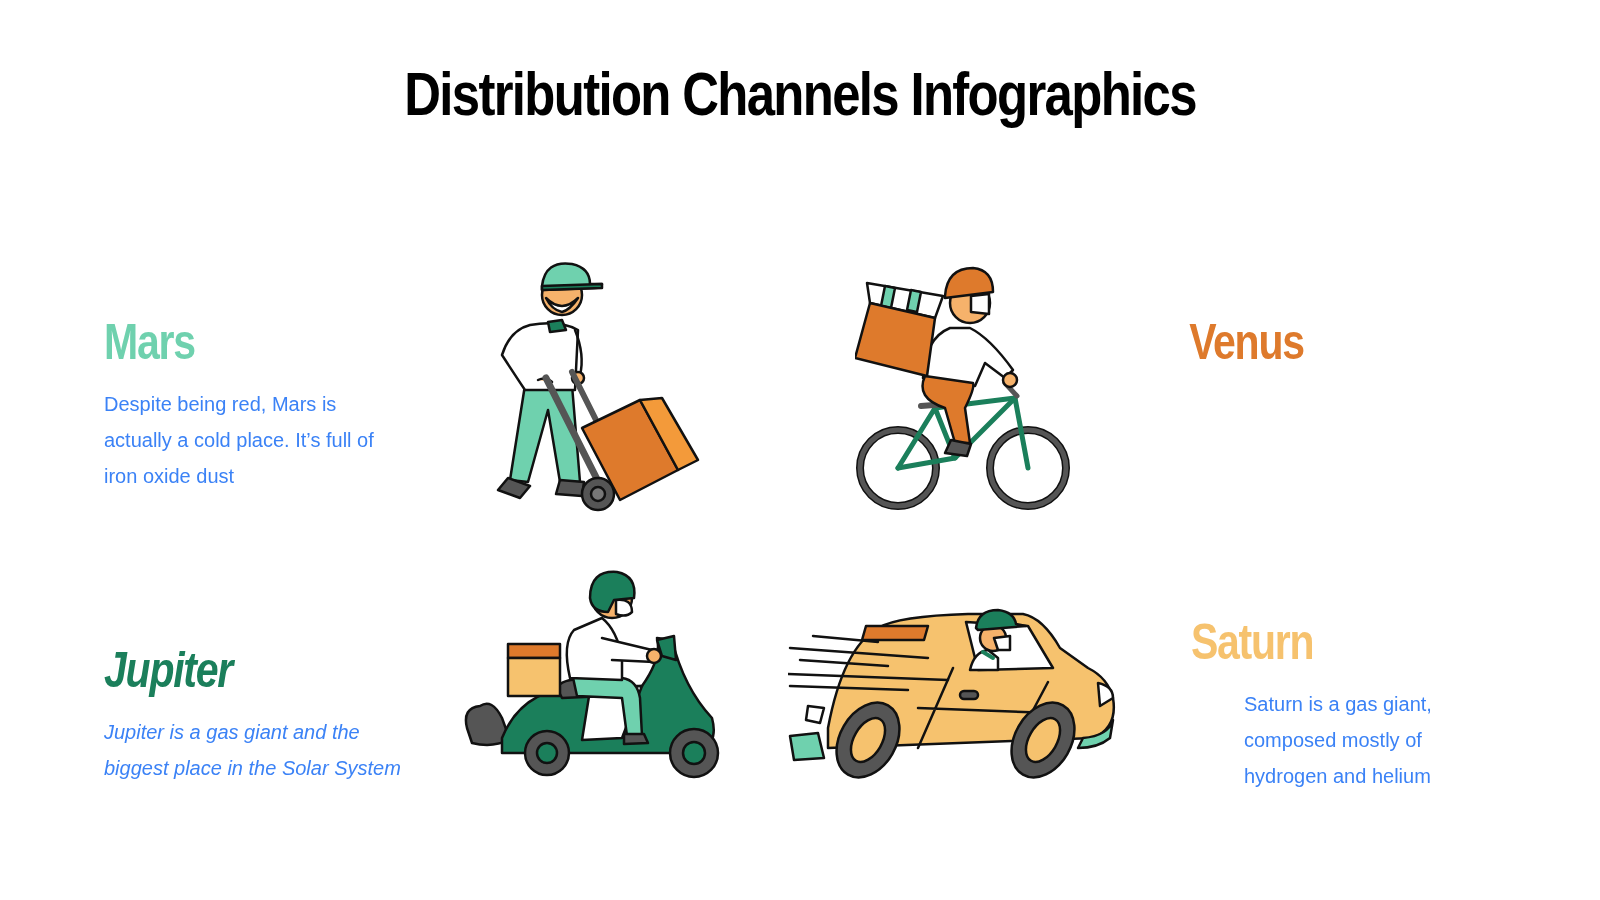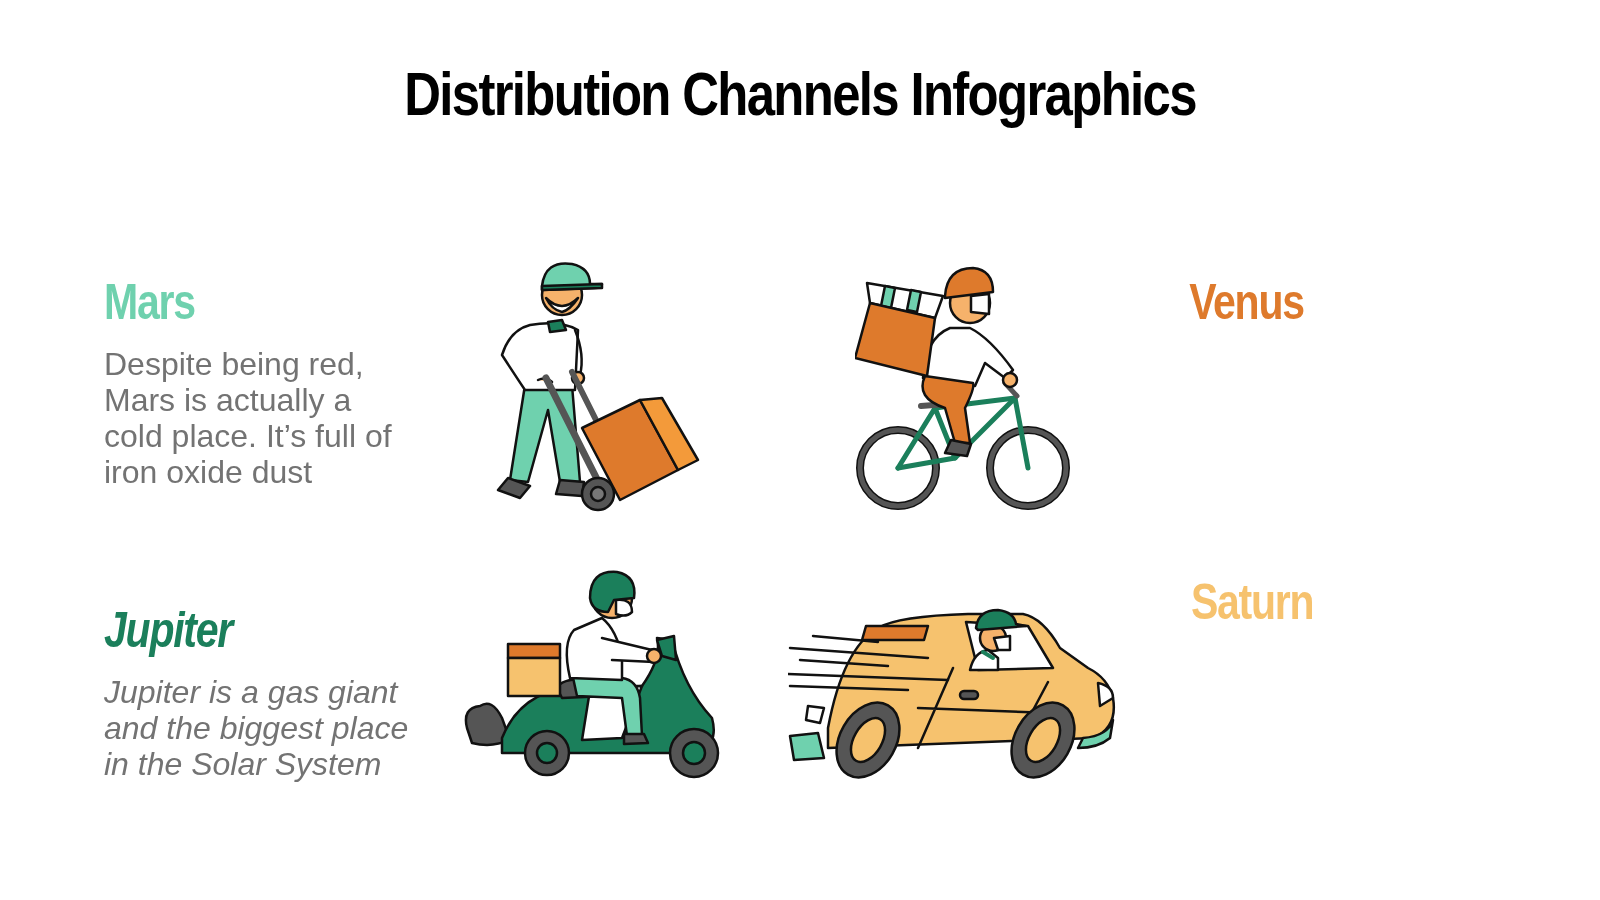--- a/index.html
+++ b/index.html
@@ -5,32 +5,32 @@
   * { margin: 0; padding: 0; box-sizing: border-box; }
   html, body { width: 1600px; height: 900px; background: #ffffff; overflow: hidden; }
   body { position: relative; font-family: "Liberation Sans", sans-serif; color: #111; }
   .title {
     position: absolute; left: 0; top: 58px; width: 100%;
     text-align: center; font-family: "Liberation Sans", sans-serif;
     font-weight: 700; font-size: 62px; letter-spacing: -2px;
     transform: scaleX(0.82); transform-origin: center;
     color: #000;
   }
-  .block { position: absolute; width: 340px; }
+  .block { position: absolute; width: 340px; margin-top: 40px; }
   .block.left { left: 104px; text-align: left; }
   .block.right { right: 96px; text-align: left; }
   .block h2 {
     font-family: "Liberation Sans", sans-serif; font-weight: 700;
     font-size: 50px; letter-spacing: -1.5px; line-height: 60px;
     display: inline-block; transform: scaleX(0.82);
   }
   .block.left h2 { transform-origin: left center; }
   .block.right h2 { transform-origin: right center; }
   .block p {
-    margin-top: 14px; font-size: 32px; line-height: 36px; color: #737373;
+    margin-top: 14px; font-size: 20px; line-height: 36px; color: #3b82f6;
     font-family: "Liberation Sans", sans-serif;
   }
   .b-mars { top: 272px; }
   .b-venus { top: 272px; }
   .b-jupiter { top: 600px; font-style: italic; }
   .b-saturn { top: 572px; }
   .illo { position: absolute; }
   .illo svg { display: block; }
 </style>
 </head>
@@ -47,20 +47,21 @@
   <h2 style="color:#DE7A2C">Venus</h2>
 </div>
 
 <div class="block left b-jupiter">
   <h2 style="color:#1B7F5B">Jupiter</h2>
   <p style="width:310px">Jupiter is a gas giant and the biggest place in the Solar System</p>
 </div>
 
 <div class="block right b-saturn">
   <h2 style="color:#F6C26E">Saturn</h2>
+  <p style="width:260px;margin-left:auto">Saturn is a gas giant, composed mostly of hydrogen and helium</p>
 </div>
 
 <div class="illo" style="left:490px;top:250px;">
   <svg width="230" height="280" viewBox="0 0 230 280" stroke="#111" stroke-width="2.5" stroke-linejoin="round" stroke-linecap="round">
 
     <path d="M35 135 L20 230 L38 232 L58 160 L70 232 L90 232 L82 135 Z" fill="#6FD1AE"></path>
     <path d="M18 228 L8 240 L30 248 L40 236 Z" fill="#555"></path>
     <path d="M70 230 L66 244 L92 246 L94 232 Z" fill="#555"></path>
 
     <path d="M40 75 Q20 80 12 105 Q25 125 35 140 L85 140 L88 80 Q70 70 40 75 Z" fill="#fff"></path>

